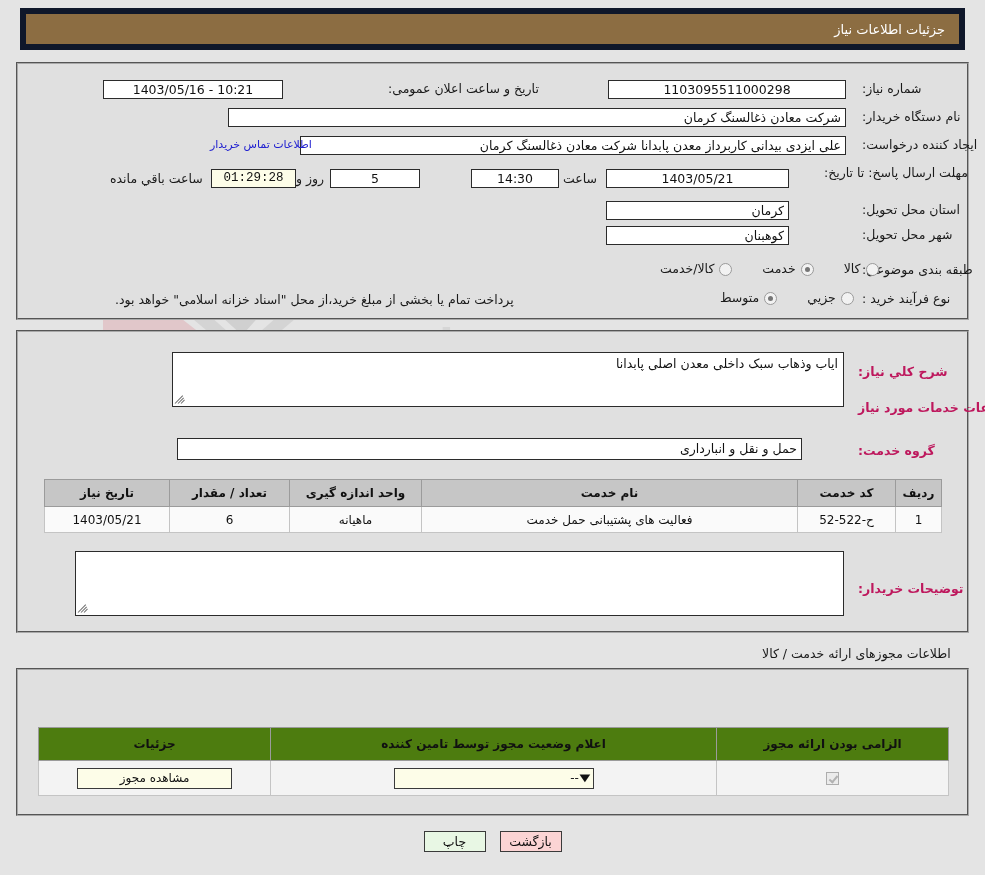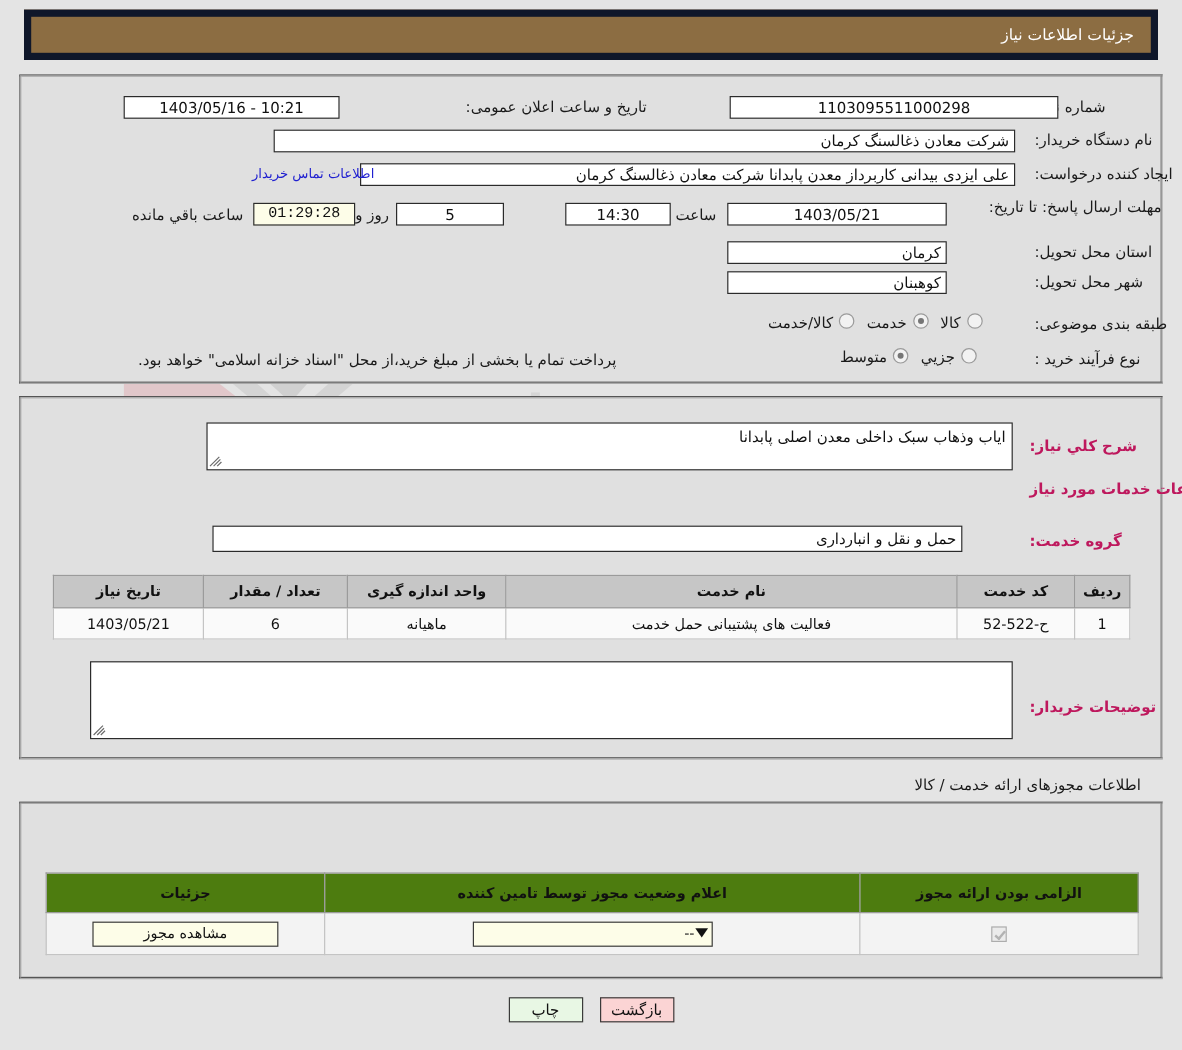--- a/index.html
+++ b/index.html
@@ -201,23 +201,23 @@
   .radio.checked::after {
     content: "";
     position: absolute;
     left: 3px; top: 3px;
     width: 5px; height: 5px;
     border-radius: 50%;
     background: #767676;
   }
   .radio-group {
     display: flex;
-    align-items: flex-start;
+    align-items: flex-end;
     gap: 5px;
-    margin-left: 10px;
+    margin-left: 30px;
   }
   .radio-group span {
     font-size: 12.5px;
   }
 
   
   .sec-title {
     position: absolute;
     font-size: 12.5px;
     font-weight: bold;
@@ -413,21 +413,21 @@
 
 <div class="page-header">
   <span>جزئیات اطلاعات نیاز</span>
 </div>
 
 <div class="panel" id="panel-top"></div>
 
 <div class="frow" style="left:858px; top:81px; z-index:11;">
   <span class="flabel">شماره نیاز:</span>
 </div>
-<div class="fbox center" style="position:absolute; left:608px; top:80px; width:274px; z-index:11;">1103095511000298</div>
+<div class="fbox center" style="position:absolute; left:608px; top:80px; width:238px; z-index:11;">1103095511000298</div>
 
 <div class="frow" style="left:384px; top:81px; z-index:11;">
   <span class="flabel">تاریخ و ساعت اعلان عمومی:</span>
 </div>
 <div class="fbox center" style="position:absolute; left:103px; top:80px; width:180px; z-index:11;">10:21 - 1403/05/16</div>
 
 <div class="frow" style="left:858px; top:109px; z-index:11;">
   <span class="flabel">نام دستگاه خریدار:</span>
 </div>
 <div class="fbox rightal" style="position:absolute; left:228px; top:108px; width:618px; z-index:11;">شرکت معادن ذغالسنگ کرمان</div>
@@ -488,21 +488,21 @@
   <span class="radio-group">
     <span class="radio checked"></span>
     <span>متوسط</span>
   </span>
 </div>
 <div class="plain-txt" style="position:absolute; left:115px; top:292px; z-index:11;">پرداخت تمام یا بخشی از مبلغ خرید،از محل "اسناد خزانه اسلامی" خواهد بود.</div>
 
 <div class="panel" id="panel-mid"></div>
 
 <div class="sec-title" style="left:858px; top:364px; z-index:11;">شرح کلي نیاز:</div>
-<div class="ta" style="left:172px; top:352px; width:672px; height:40px; z-index:11;">
+<div class="ta" style="left:172px; top:352px; width:672px; height:55px; z-index:11;">
   <span>ایاب وذهاب سبک داخلی معدن اصلی پابدانا</span>
   <span class="grip">
     <i style="left:0px; top:10px; width:11px; transform:rotate(-45deg);"></i>
     <i style="left:3px; top:10px; width:8px; transform:rotate(-45deg);"></i>
     <i style="left:6px; top:10px; width:5px; transform:rotate(-45deg);"></i>
   </span>
 </div>
 
 <div class="sec-title" style="left:858px; top:400px; z-index:11;">اطلاعات خدمات مورد نیاز</div>
 

